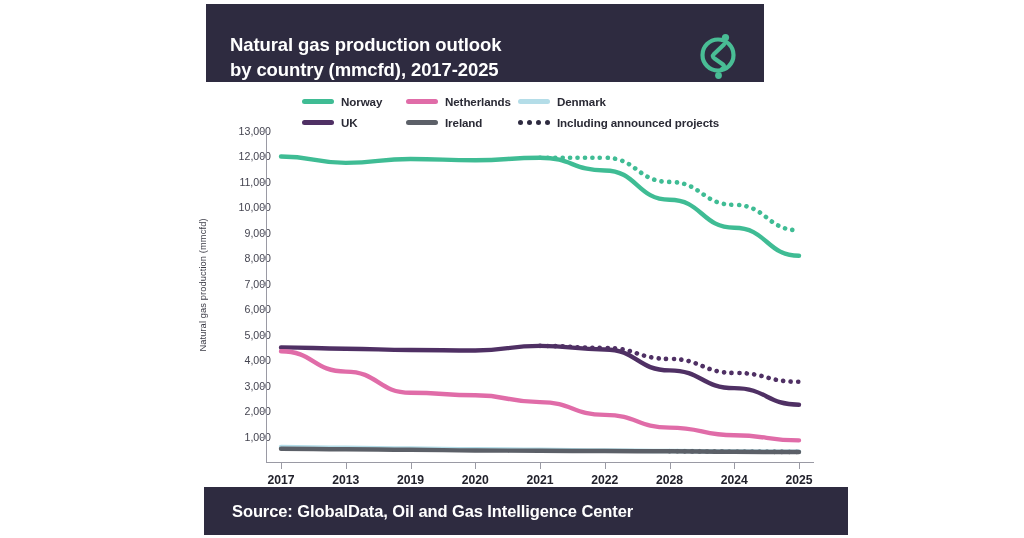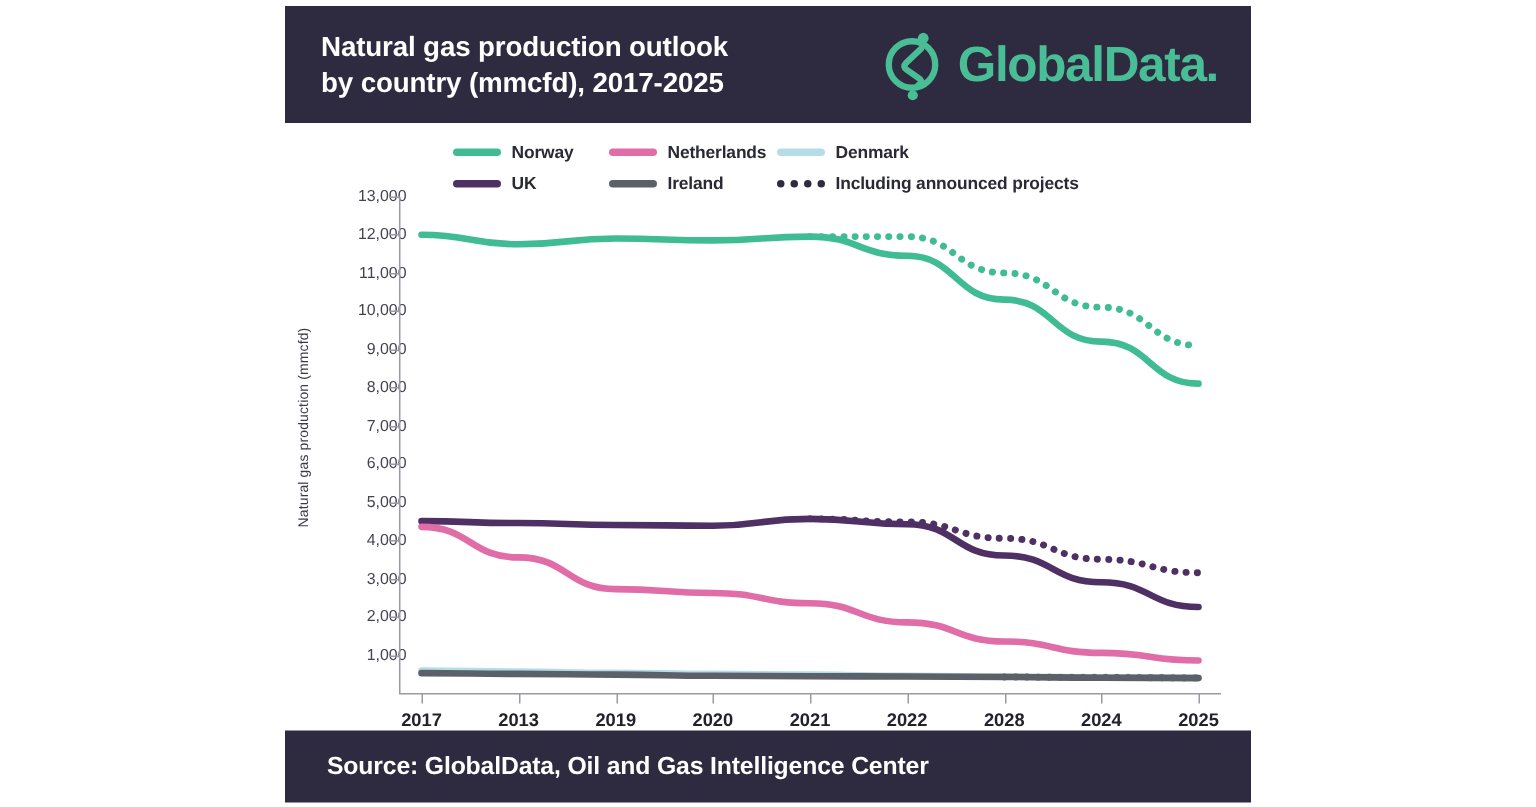--- a/index.html
+++ b/index.html
@@ -17,25 +17,25 @@
   .card {
     position: absolute;
     left: 190px; top: 0px;
     width: 644px; height: 538px;
     background: #ffffff;
   }
 
   
   .header {
     position: absolute;
-    left: 0; top: 4px;
-    width: 644px; height: 78px;
+    left: 16px; top: 4px;
+    width: 558px; height: 78px;
     background: #2e2b40;
     display: flex;
-    align-items: center;
+    align-items: flex-end;
     justify-content: space-between;
     padding: 0 18px 0 24px;
   }
   .title {
     color: #ffffff;
     font-size: 18.5px;
     font-weight: bold;
     line-height: 1.32;
     letter-spacing: -0.1px;
     white-space: pre-line;
@@ -154,21 +154,21 @@
     text-align: center;
     font-size: 12.2px;
     font-weight: bold;
     color: #22222c;
   }
   svg.series { position: absolute; left: 0; top: 0; width: 548px; height: 331px; }
 
   
   .footer {
     position: absolute;
-    left: 0; top: 487px;
+    left: 14px; top: 487px;
     width: 644px; height: 48px;
     background: #2e2b40;
     display: flex; align-items: center;
     padding-left: 28px;
   }
   .footer-text {
     color: #ffffff;
     font-size: 16.5px;
     font-weight: bold;
     letter-spacing: -0.1px;
@@ -183,21 +183,20 @@
     <div class="header">
       <div class="title">Natural gas production outlook
 by country (mmcfd), 2017-2025</div>
       <div class="logo-wrap">
         <svg class="logo-mark" viewBox="0 0 48 54">
           <circle cx="24" cy="27" r="15.5" fill="none" stroke="#49bd95" stroke-width="4.2"></circle>
           <path d="M30 16.5 L20 26 Q17.5 28.5 20.5 30.5 L29 36.5 Q31.5 38.5 28 41" fill="none" stroke="#49bd95" stroke-width="4.2" stroke-linecap="round"></path>
           <circle cx="31.5" cy="9.5" r="3.6" fill="#49bd95"></circle>
           <circle cx="24.5" cy="47.5" r="3.4" fill="#49bd95"></circle>
         </svg>
-        <div class="logo-text">GlobalData.</div>
       </div>
     </div>
 
     <div class="legend">
       <div class="leg-item">
         <span class="swatch" style="background:#3fbc94"></span>
         <span class="leg-label">Norway</span>
       </div>
       <div class="leg-item">
         <span class="swatch" style="background:#e06ca8"></span>

